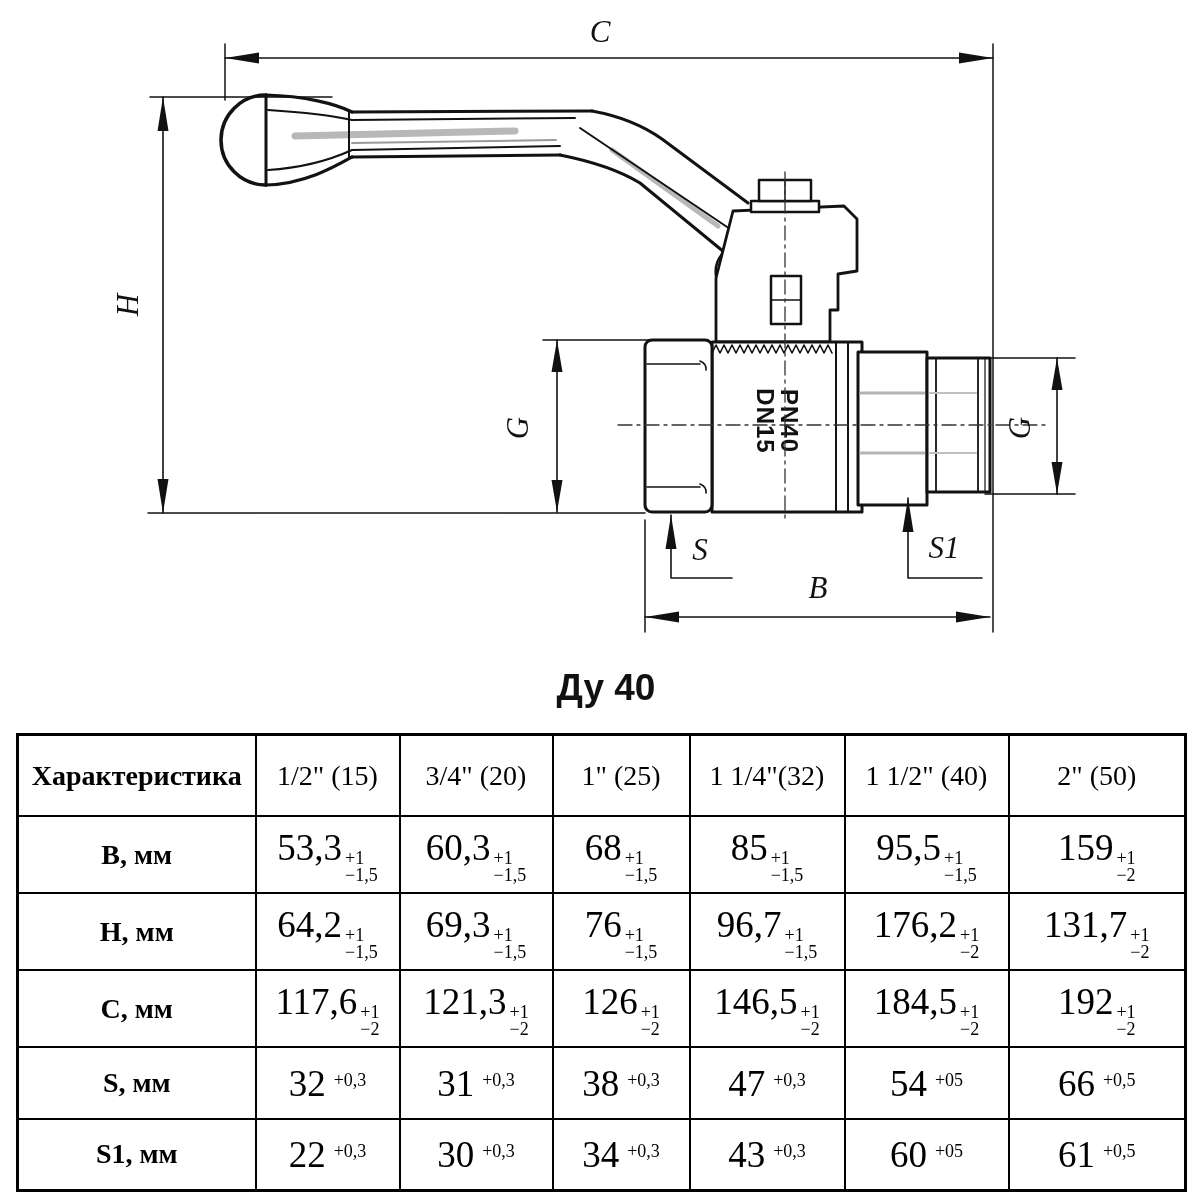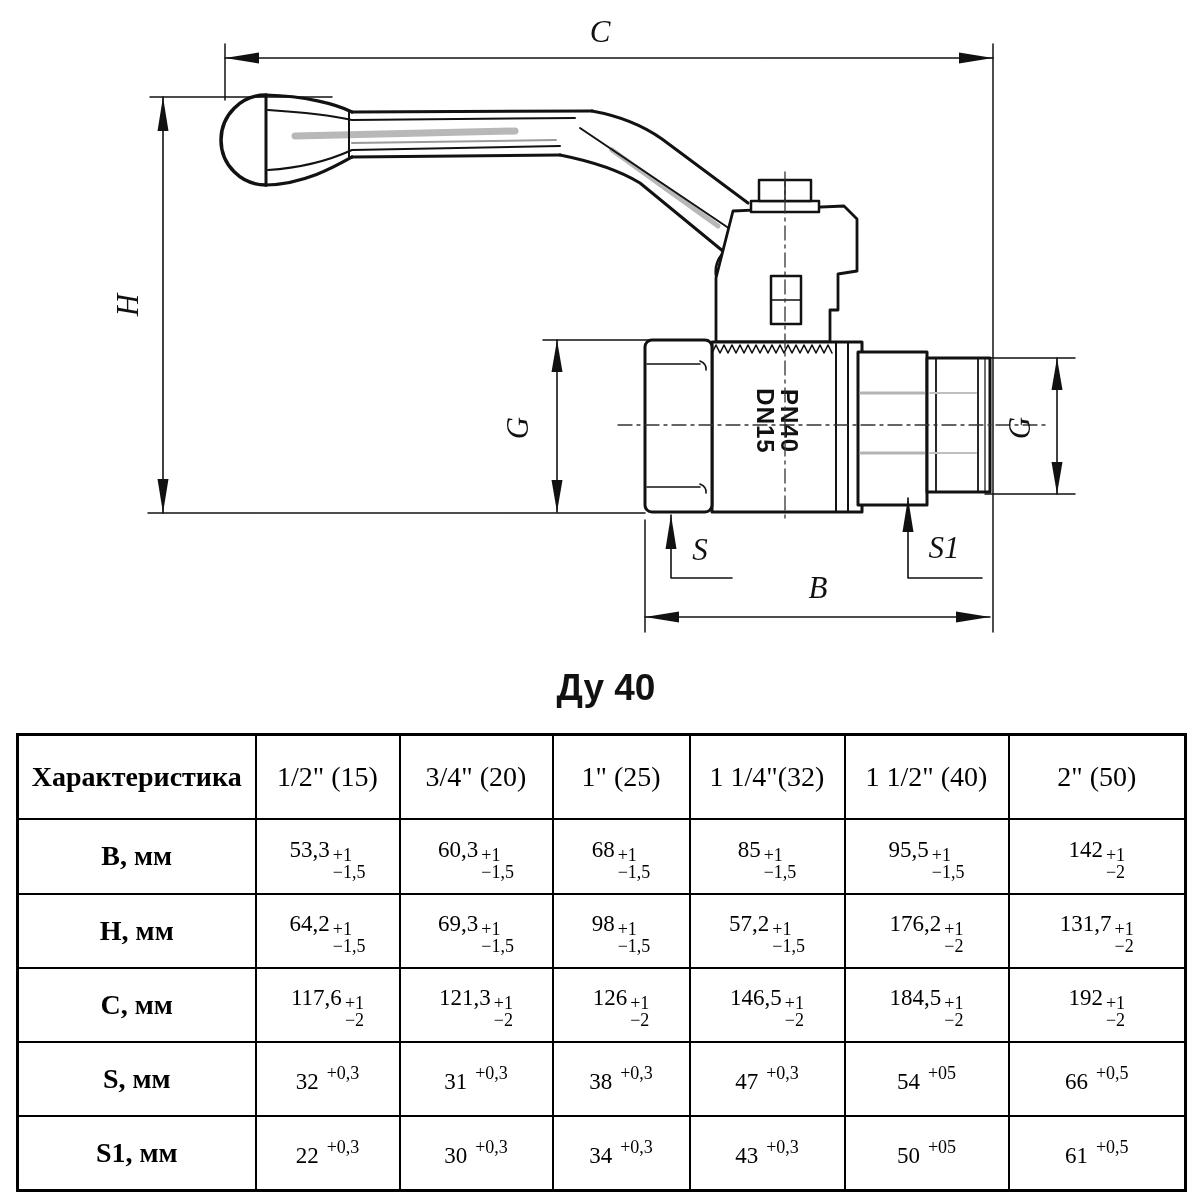--- a/index.html
+++ b/index.html
@@ -12,21 +12,21 @@
   .caption{font-family:"Liberation Sans",sans-serif;font-weight:bold;font-size:37px;font-style:normal;}
 
   table.spec{position:absolute;left:16px;top:733px;width:1168px;height:459px;
              border-collapse:collapse;table-layout:fixed;background:#fff;padding-left:9px;}
   table.spec td{border:2px solid #000;text-align:center;vertical-align:middle;
                 font-size:28px;padding:0;}
   table.spec{border:3px solid #000;}
   td.rowlabel{font-weight:bold;font-size:28px;}
   td.colhead{font-size:27px;}
   td.colhead.first{font-weight:bold;font-size:28px;}
-  .num{font-size:23px;}
+  .num{font-size:37px;}
   .tolpair{display:inline-flex;flex-direction:column;align-items:flex-start;justify-content:center;
            font-size:18px;line-height:0.95;margin-left:3px;vertical-align:-4px;}
   .suponly{font-size:18px;vertical-align:10px;margin-left:8px;}
   tr.hdr{height:64px;} tr.datarow{height:56px;}
 </style>
 </head>
 <body>
 
 <div class="page">
 
@@ -200,41 +200,41 @@
               <span>−1,5</span>
             </span></td>
       <td><span class="num">85</span><span class="tolpair">
               <span>+1</span>
               <span>−1,5</span>
             </span></td>
       <td><span class="num">95,5</span><span class="tolpair">
               <span>+1</span>
               <span>−1,5</span>
             </span></td>
-      <td><span class="num">142</span><span class="tolpair">
+      <td><span class="num">159</span><span class="tolpair">
               <span>+1</span>
               <span>−2</span>
             </span></td>
     </tr>
 
     <tr class="datarow">
       <td class="rowlabel">H, мм</td>
       <td><span class="num">64,2</span><span class="tolpair">
               <span>+1</span>
               <span>−1,5</span>
             </span></td>
       <td><span class="num">69,3</span><span class="tolpair">
               <span>+1</span>
               <span>−1,5</span>
             </span></td>
-      <td><span class="num">98</span><span class="tolpair">
-              <span>+1</span>
-              <span>−1,5</span>
-            </span></td>
-      <td><span class="num">57,2</span><span class="tolpair">
+      <td><span class="num">76</span><span class="tolpair">
+              <span>+1</span>
+              <span>−1,5</span>
+            </span></td>
+      <td><span class="num">96,7</span><span class="tolpair">
               <span>+1</span>
               <span>−1,5</span>
             </span></td>
       <td><span class="num">176,2</span><span class="tolpair">
               <span>+1</span>
               <span>−2</span>
             </span></td>
       <td><span class="num">131,7</span><span class="tolpair">
               <span>+1</span>
               <span>−2</span>
@@ -278,19 +278,19 @@
       <td><span class="num">54</span><span class="suponly">+05</span></td>
       <td><span class="num">66</span><span class="suponly">+0,5</span></td>
     </tr>
 
     <tr class="datarow">
       <td class="rowlabel">S1, мм</td>
       <td><span class="num">22</span><span class="suponly">+0,3</span></td>
       <td><span class="num">30</span><span class="suponly">+0,3</span></td>
       <td><span class="num">34</span><span class="suponly">+0,3</span></td>
       <td><span class="num">43</span><span class="suponly">+0,3</span></td>
-      <td><span class="num">50</span><span class="suponly">+05</span></td>
+      <td><span class="num">60</span><span class="suponly">+05</span></td>
       <td><span class="num">61</span><span class="suponly">+0,5</span></td>
     </tr>
 
   </tbody>
     </table>
 </div>
 
 </body></html>

